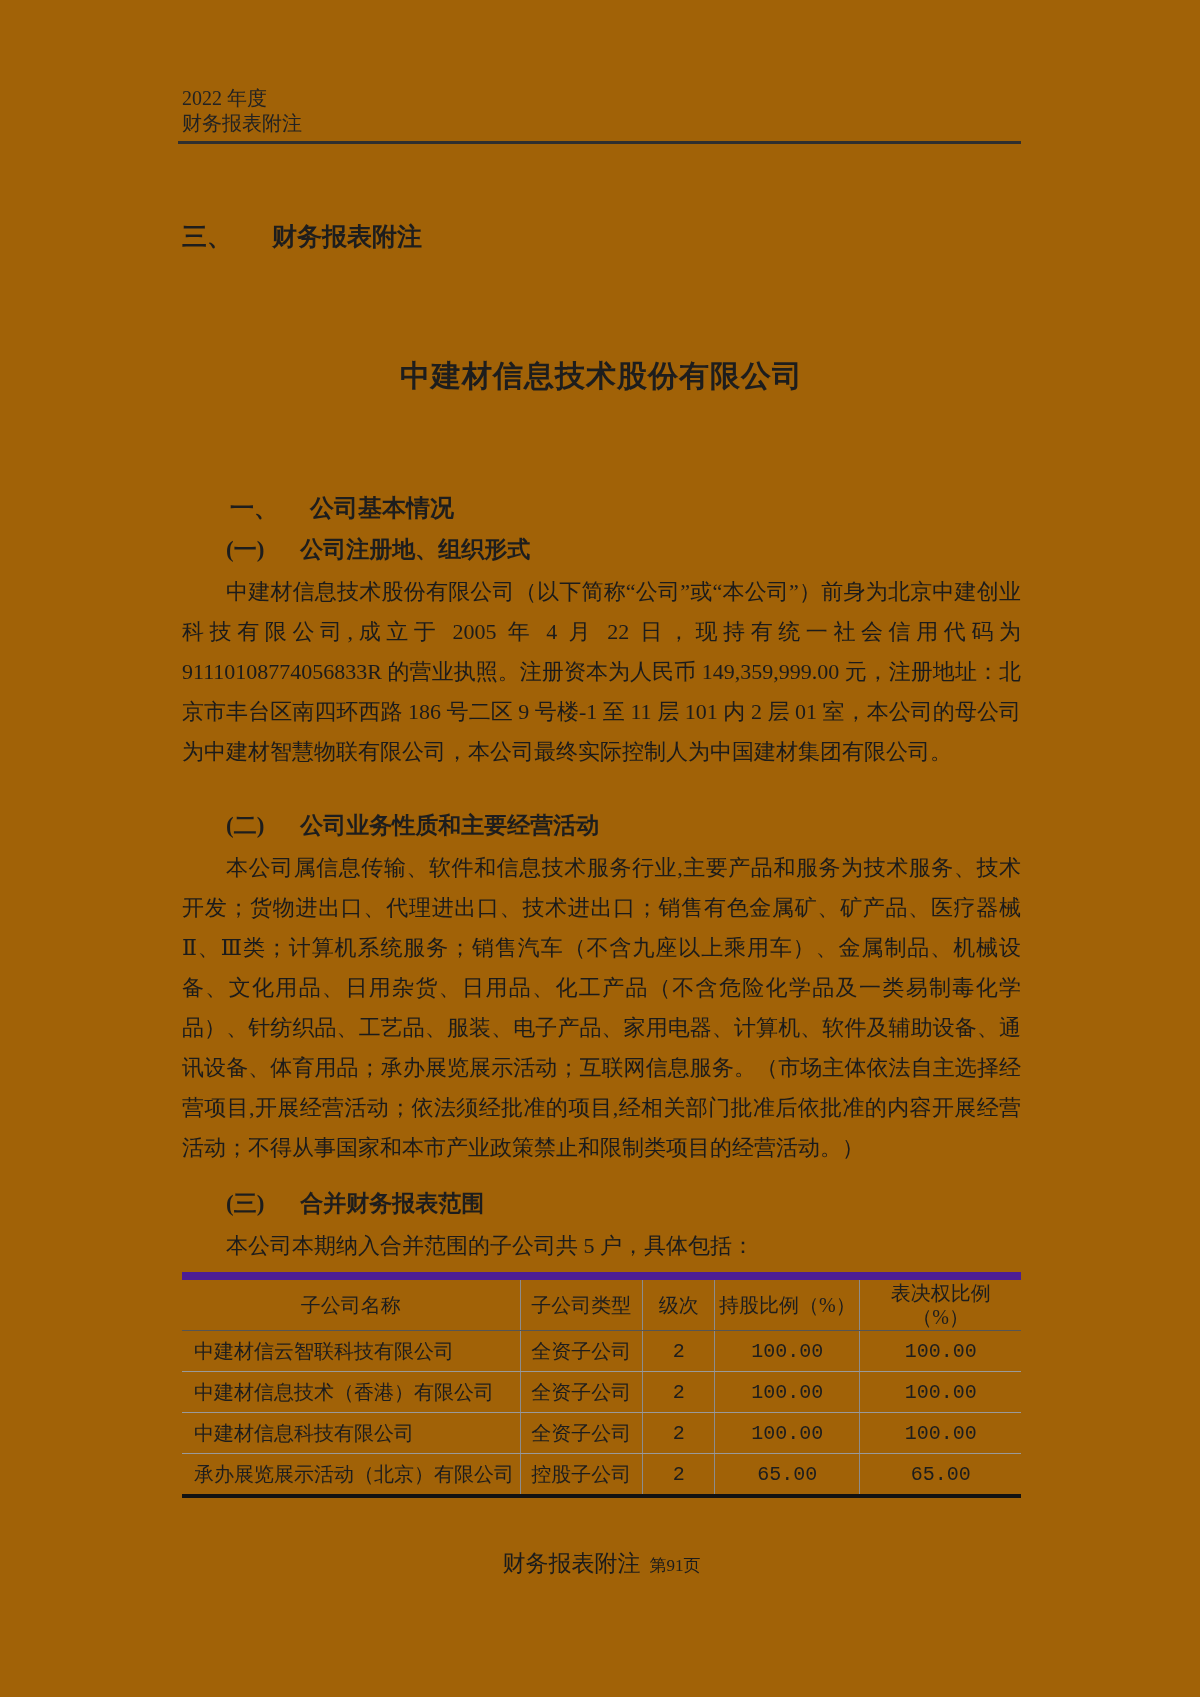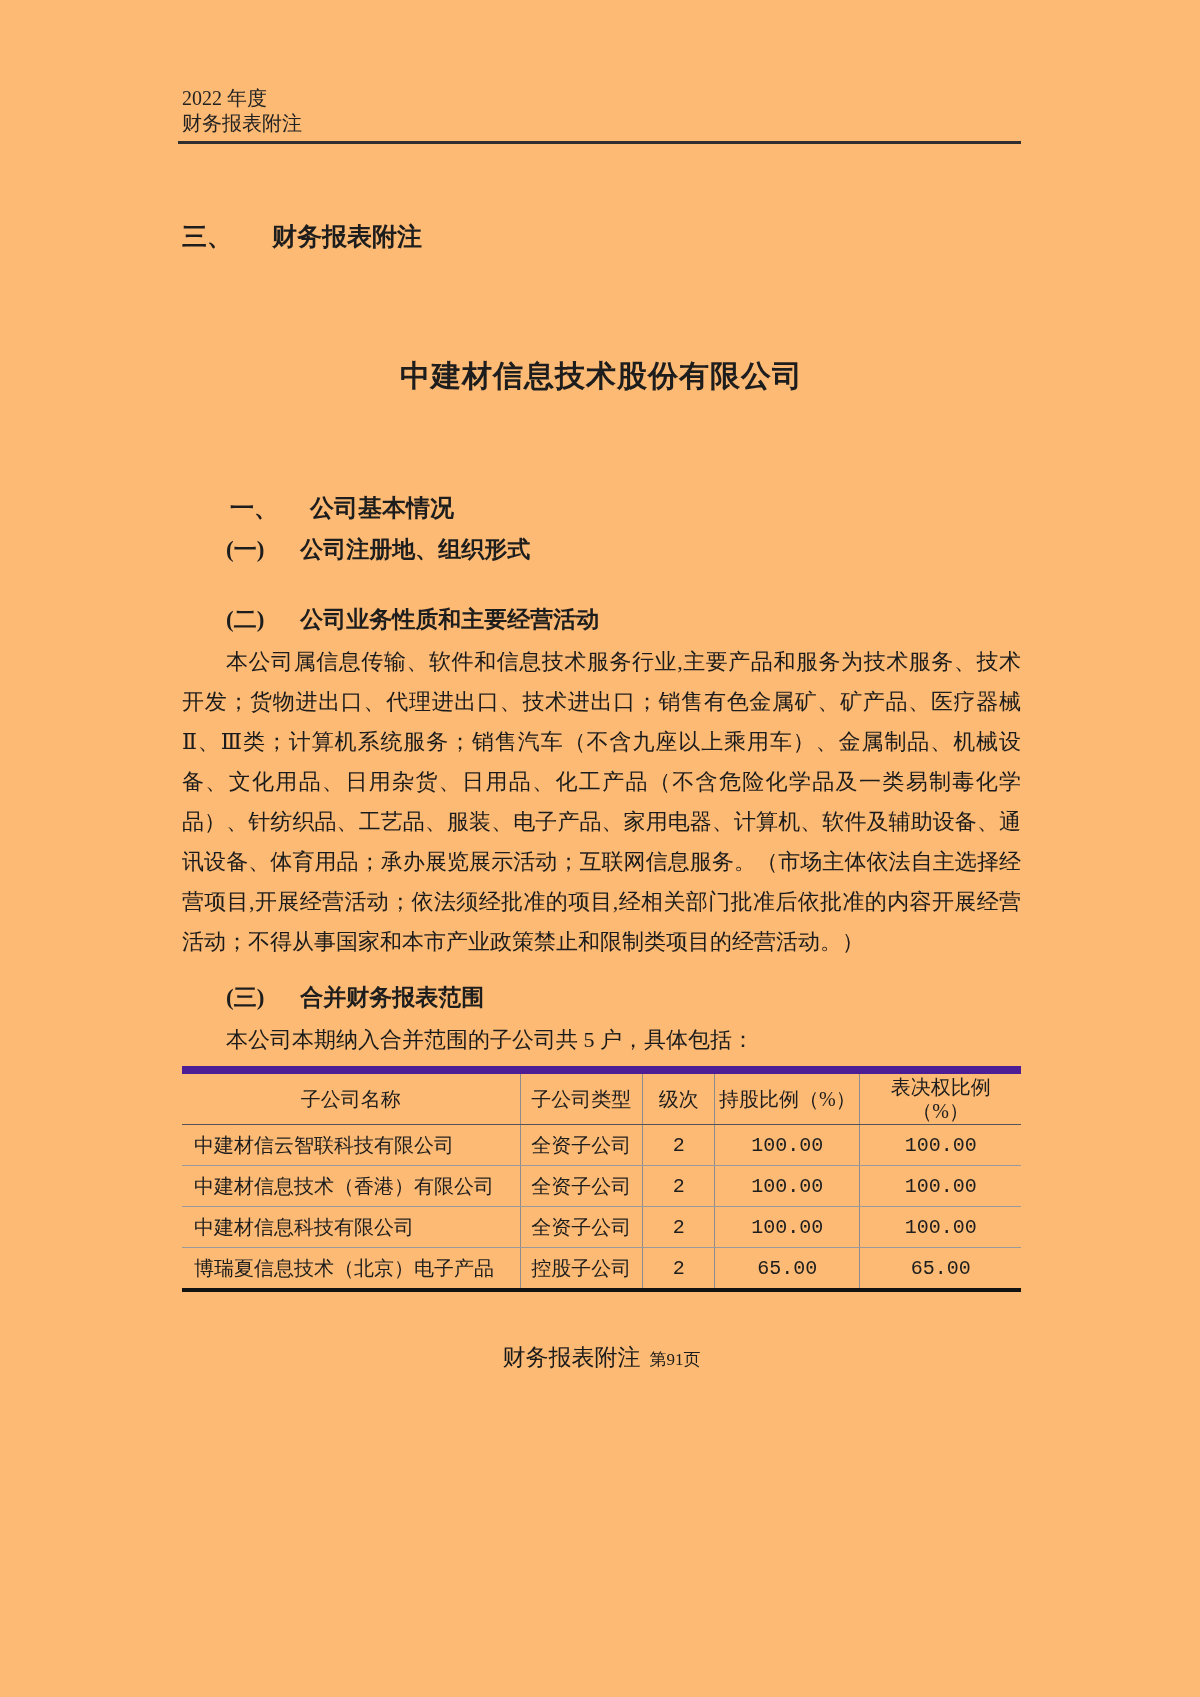--- a/index.html
+++ b/index.html
@@ -2,21 +2,21 @@
 <html><head>
 <meta charset="utf-8">
 <style>
   html, body { margin: 0; padding: 0; background: #ffffff; }
   .page {
     position: relative;
     width: 1200px;
     height: 1697px;
     box-sizing: border-box;
     margin: 0 auto;
-    background: #fdba74;
+    background: #a16207;
     color: #1d1d1d;
     font-family: "Liberation Serif", "DejaVu Serif", serif;
     padding: 86px 179px 0 182px;
     overflow: hidden;
   }
 
   
   .page-header { font-size: 20px; line-height: 25px; color: #222; }
   .header-rule {
     border-top: 3px solid #2f2f2f;
@@ -155,20 +155,21 @@
 
   <div class="h-l1">
     <span class="num">一、</span>
     <span>公司基本情况</span>
   </div>
 
   <div class="h-l2 first">
     <span class="num">(一)</span>
     <span>公司注册地、组织形式</span>
   </div>
+  <div class="para">中建材信息技术股份有限公司（以下简称“公司”或“本公司”）前身为北京中建创业科技有限公司,成立于 2005 年 4 月 22 日，现持有统一社会信用代码为 91110108774056833R 的营业执照。注册资本为人民币 149,359,999.00 元，注册地址：北京市丰台区南四环西路 186 号二区 9 号楼-1 至 11 层 101 内 2 层 01 室，本公司的母公司为中建材智慧物联有限公司，本公司最终实际控制人为中国建材集团有限公司。</div>
 
   <div class="h-l2 second">
     <span class="num">(二)</span>
     <span>公司业务性质和主要经营活动</span>
   </div>
   <div class="para">本公司属信息传输、软件和信息技术服务行业,主要产品和服务为技术服务、技术开发；货物进出口、代理进出口、技术进出口；销售有色金属矿、矿产品、医疗器械Ⅱ、Ⅲ类；计算机系统服务；销售汽车（不含九座以上乘用车）、金属制品、机械设备、文化用品、日用杂货、日用品、化工产品（不含危险化学品及一类易制毒化学品）、针纺织品、工艺品、服装、电子产品、家用电器、计算机、软件及辅助设备、通讯设备、体育用品；承办展览展示活动；互联网信息服务。（市场主体依法自主选择经营项目,开展经营活动；依法须经批准的项目,经相关部门批准后依批准的内容开展经营活动；不得从事国家和本市产业政策禁止和限制类项目的经营活动。）</div>
 
   <div class="h-l2 third">
     <span class="num">(三)</span>
     <span>合并财务报表范围</span>
@@ -209,21 +210,21 @@
         <td>100.00</td>
       </tr>
       <tr>
         <td class="name">中建材信息科技有限公司</td>
         <td>全资子公司</td>
         <td>2</td>
         <td>100.00</td>
         <td>100.00</td>
       </tr>
       <tr>
-        <td class="name">博瑞夏信息技术（北京）电子产品</td>
+        <td class="name">承办展览展示活动（北京）有限公司</td>
         <td>控股子公司</td>
         <td>2</td>
         <td>65.00</td>
         <td>65.00</td>
       </tr>
     </tbody>
   </table>
 
   <div class="page-footer">
     <span class="label">财务报表附注</span>

